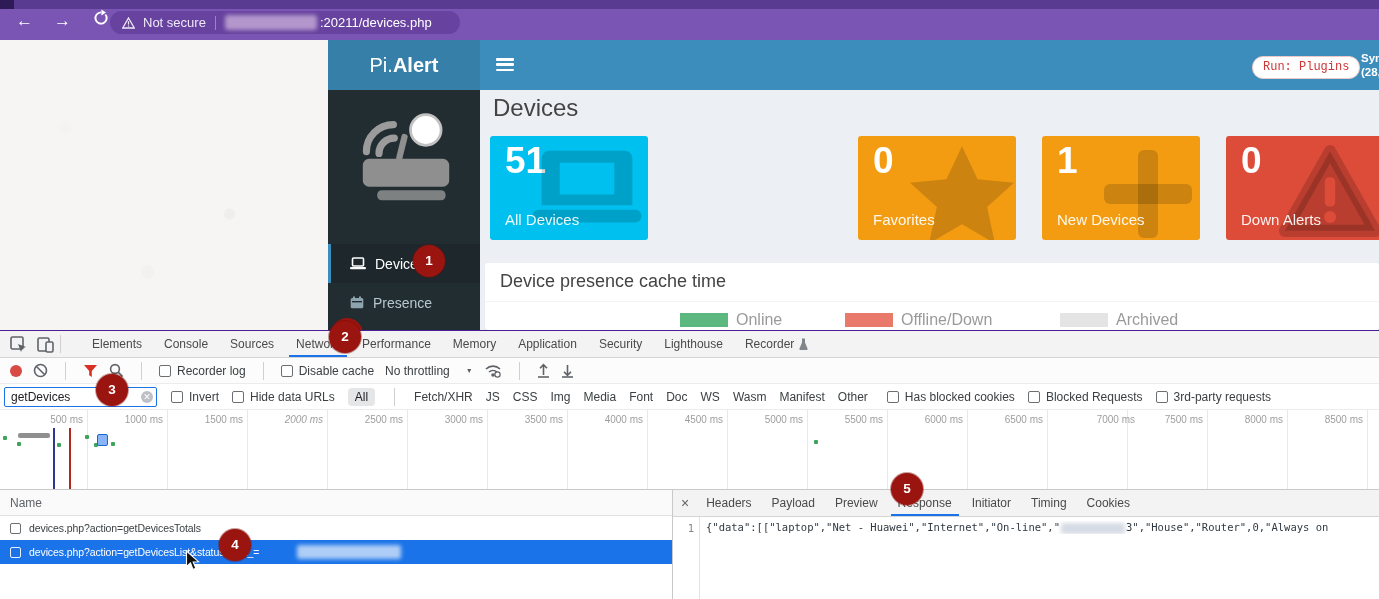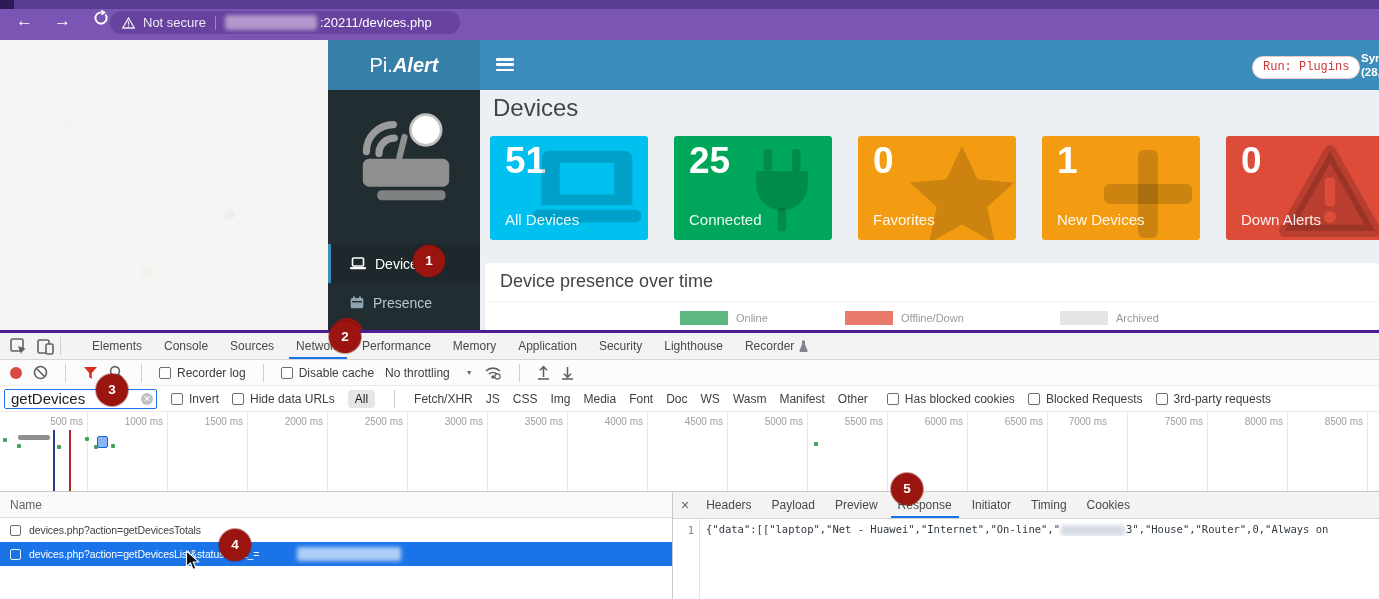--- a/index.html
+++ b/index.html
@@ -19,21 +19,21 @@
   .addr-url{font-size:13px;color:#fff;}
 
   
   .app{position:absolute;left:0;top:40px;width:1379px;height:290px;background:#f9a8d4;}
   .wallpaper{position:absolute;left:0;top:0;width:328px;height:290px;background:
     radial-gradient(circle at 20% 30%, #f4f3f1 0 6px, transparent 7px),
     radial-gradient(circle at 70% 60%, #efeeec 0 5px, transparent 6px),
     radial-gradient(circle at 45% 80%, #f2f1ee 0 6px, transparent 7px),
     #f6f5f3;}
   .logo-box{position:absolute;left:328px;top:0;width:152px;height:50px;background:#367fa9;color:#fff;display:flex;align-items:center;justify-content:center;font-size:20px;}
-  .logo-box b{font-weight:700;font-style:italic;}
+  .logo-box b{font-weight:700;}
   .topnav{position:absolute;left:480px;top:0;width:899px;height:50px;background:#3c8dbc;}
   .hamburger{position:absolute;left:16px;top:18px;width:18px;height:13px;display:flex;flex-direction:column;justify-content:space-between;cursor:pointer;}
   .hamburger span{display:block;height:2.5px;background:#fff;border-radius:1px;}
   .run-btn{position:absolute;left:772px;top:16px;height:23px;padding:0 10px;background:#fff;border:1px solid #ecc9c9;border-radius:11px;color:#cb3837;font-family:"Liberation Mono",monospace;font-size:12px;line-height:21px;cursor:pointer;}
   .corner-txt{position:absolute;left:881px;top:11px;width:40px;color:#fff;font-weight:bold;font-size:11.5px;line-height:14px;}
   .sidebar{position:absolute;left:328px;top:50px;width:152px;height:240px;background:#222d32;}
   .side-item{position:absolute;left:0;width:152px;height:39px;display:flex;align-items:center;padding-left:22px;font-size:14px;color:#b8c7ce;cursor:pointer;}
   .side-item.active{background:#1e282c;color:#fff;border-left:3px solid #3c8dbc;padding-left:19px;}
   .side-item .sicon{margin-right:9px;display:flex;}
   .router-logo{position:absolute;left:24px;top:8px;}
@@ -41,41 +41,41 @@
   .page-title{position:absolute;left:13px;top:4px;font-size:24px;color:#444;font-weight:normal;}
   .stat-card{position:absolute;top:46px;width:158px;height:104px;border-radius:3px;color:#fff;overflow:hidden;cursor:pointer;}
   .stat-num{position:absolute;left:15px;top:4px;font-size:37px;font-weight:bold;}
   .stat-label{position:absolute;left:15px;bottom:12px;font-size:15px;color:rgba(255,255,255,.92);}
   .stat-icon{position:absolute;right:2px;top:8px;opacity:1;}
   .presence-panel{position:absolute;left:5px;top:173px;width:894px;height:67px;background:#fff;border-radius:3px;box-shadow:0 1px 1px rgba(0,0,0,.1);}
   .presence-title{position:absolute;left:15px;top:8px;font-size:18px;color:#444;}
   .presence-hr{position:absolute;left:0;top:38px;width:100%;height:1px;background:#f4f4f4;}
   .legend-item{position:absolute;top:48px;display:flex;align-items:center;}
   .legend-swatch{width:48px;height:14px;margin-right:8px;}
-  .legend-label{font-size:11px;color:#9a9a9a;}
+  .legend-label{font-size:16px;color:#9a9a9a;}
   .anno-partial{position:absolute;left:331px;top:278px;width:32px;height:32px;border-radius:50%;background:#9a150f;}
   .anno-partial .sliver{position:absolute;left:12px;top:4px;width:8px;height:6px;border-radius:50%;background:rgba(255,255,255,.9);}
 
   
-  .devtools{position:absolute;left:0;top:330px;width:1379px;height:269px;background:#fff;border-top:3px solid #4c1d95;}
+  .devtools{position:absolute;left:0;top:330px;width:1379px;height:269px;background:#fff;border-top:1px solid #4c1d95;}
   .dt-tabbar{position:absolute;left:0;top:0;width:1379px;height:27px;background:#f3f3f3;border-bottom:1px solid #d5d5d5;display:flex;align-items:center;}
   .dt-ico{margin-left:10px;display:flex;cursor:pointer;}
   .vsep{width:1px;height:18px;background:#d0d0d0;margin:0 6px;}
   .dt-tabs{display:flex;height:100%;margin-left:14px;}
   .dt-tab{position:relative;display:flex;align-items:center;gap:5px;padding:0 11px;font-size:12px;color:#4a4a4a;cursor:pointer;white-space:nowrap;}
   .dt-tab.active::after{content:"";position:absolute;left:4px;right:4px;bottom:0;height:2.5px;background:#1a73e8;}
   .dt-toolbar{position:absolute;left:0;top:27px;width:1379px;height:26px;background:#fcfcfc;border-bottom:1px solid #ececec;display:flex;align-items:center;padding-left:10px;gap:11px;font-size:12px;color:#3c4043;}
   .rec-dot{width:12px;height:12px;border-radius:50%;background:#d84a44;cursor:pointer;}
   .cb{display:inline-block;width:12px;height:12px;border:1.4px solid #6a6f74;border-radius:2px;background:#fff;margin-right:6px;flex:none;cursor:pointer;}
   .cb-row{display:flex;align-items:center;cursor:pointer;white-space:nowrap;}
   .throttle{display:flex;align-items:center;gap:16px;cursor:pointer;}
   .caret{font-size:7px;color:#5f6368;}
   .dt-filterrow{position:absolute;left:0;top:53px;width:1379px;height:26px;background:#fff;border-bottom:1px solid #ececec;display:flex;align-items:center;font-size:12px;color:#3c4043;}
   .filter-wrap{position:relative;margin-left:4px;width:153px;height:20px;flex:none;}
-  .filter-input{width:153px;height:20px;border:1.5px solid #1a73e8;border-radius:2px;padding:0 18px 0 6px;font-size:15px;color:#202124;font-family:"Liberation Sans",sans-serif;outline:none;}
+  .filter-input{width:153px;height:20px;border:1.5px solid #1a73e8;border-radius:2px;padding:0 18px 0 6px;font-size:12px;color:#202124;font-family:"Liberation Sans",sans-serif;outline:none;}
   .filter-clear{position:absolute;right:4px;top:4px;width:12px;height:12px;border-radius:50%;background:#bdc1c6;color:#fff;font-size:9px;line-height:12px;text-align:center;cursor:pointer;}
   .chips{display:flex;align-items:center;gap:13px;margin-left:14px;white-space:nowrap;}
   .chip{cursor:pointer;}
   .chip-active{background:#e4e6e8;border-radius:4px;padding:2px 7px;color:#202124;}
   .timeline{position:absolute;left:0;top:79px;width:1379px;height:80px;background:#fff;border-bottom:1px solid #c9c9c9;overflow:hidden;cursor:crosshair;}
   .tl-grid{position:absolute;top:0;width:1px;height:79px;background:#e8e8e8;}
   .tl-label{position:absolute;top:4px;font-size:10px;color:#9e9e9e;}
   .mk-dot{position:absolute;width:4px;height:4px;border-radius:1px;}
   .mk-event{position:absolute;top:18px;width:2px;height:61px;}
   .mk-bar{position:absolute;background:#8f8f8f;border-radius:2px;}
@@ -196,34 +196,20 @@
         <div class="stat-icon">
           <svg width="118" height="86" viewBox="0 0 156 104">
               <g fill="rgba(0,0,0,0.16)">
                 <path fill-rule="evenodd" d="M28 4 h100 a10 10 0 0 1 10 10 v62 h-120 v-62 a10 10 0 0 1 10 -10 z M42 20 v42 h72 v-42 z"></path>
                 <rect x="6" y="82" width="144" height="17" rx="8"></rect>
               </g>
             </svg>
         </div>
         <div class="stat-label">All Devices</div>
       </div>
-      <div class="stat-card" style="left: 194px; background: rgb(0, 166, 90); --card-bg: #00a65a;">
-        <div class="stat-num">25</div>
-        <div class="stat-icon">
-          <svg width="96" height="96" viewBox="0 0 156 156">
-              <g fill="rgba(0,0,0,0.16)">
-                <rect x="48" y="8" width="14" height="36" rx="6"></rect>
-                <rect x="94" y="8" width="14" height="36" rx="6"></rect>
-                <path d="M36 44 h84 v22 a42 42 0 0 1 -84 0 z"></path>
-                <rect x="71" y="104" width="14" height="38" rx="6"></rect>
-              </g>
-            </svg>
-        </div>
-        <div class="stat-label">Connected</div>
-      </div>
       <div class="stat-card" style="left: 378px; background: rgb(243, 156, 18); --card-bg: #f39c12;">
         <div class="stat-num">0</div>
         <div class="stat-icon">
           <svg width="104" height="100" viewBox="0 0 120 114">
               <polygon points="60,2 78,40 120,44 89,72 98,114 60,92 22,114 31,72 0,44 42,40" fill="rgba(0,0,0,0.16)"></polygon>
             </svg>
         </div>
         <div class="stat-label">Favorites</div>
       </div>
       <div class="stat-card" style="left: 562px; background: rgb(243, 156, 18); --card-bg: #f39c12;">
@@ -244,21 +230,21 @@
           <svg width="104" height="94" viewBox="0 0 120 108">
               <path d="M60 8 L112 100 H8 Z" fill="rgba(0,0,0,0.16)" stroke="rgba(0,0,0,0.16)" stroke-width="14" stroke-linejoin="round"></path>
               <rect x="54" y="38" width="12" height="34" rx="5" fill="var(--card-bg,#dd4b39)"></rect>
               <circle cx="60" cy="84" r="7" fill="var(--card-bg,#dd4b39)"></circle>
             </svg>
         </div>
         <div class="stat-label">Down Alerts</div>
       </div>
 
       <div class="presence-panel">
-        <div class="presence-title">Device presence over time</div>
+        <div class="presence-title">Device presence cache time</div>
         <div class="presence-hr"></div>
         <div class="legend-item" style="left:195px;">
           <span class="legend-swatch" style="background: rgb(92, 184, 127);"></span>
           <span class="legend-label">Online</span>
         </div>
         <div class="legend-item" style="left:360px;">
           <span class="legend-swatch" style="background: rgb(232, 121, 107);"></span>
           <span class="legend-label">Offline/Down</span>
         </div>
         <div class="legend-item" style="left:575px;">
@@ -408,41 +394,41 @@
     </div>
 
     <div class="timeline" id="timeline">
         <div class="tl-grid" style="left: 87px;"></div>
         <div class="tl-label" style="right: 1296px;">500 ms</div>
         <div class="tl-grid" style="left: 167px;"></div>
         <div class="tl-label" style="right: 1216px;">1000 ms</div>
         <div class="tl-grid" style="left: 247px;"></div>
         <div class="tl-label" style="right: 1136px;">1500 ms</div>
         <div class="tl-grid" style="left: 327px;"></div>
-        <div class="tl-label" style="right: 1056px;">2000 ms</div>
+        <div class="tl-label" style="right: 1056px; font-style: italic;">2000 ms</div>
         <div class="tl-grid" style="left: 407px;"></div>
         <div class="tl-label" style="right: 976px;">2500 ms</div>
         <div class="tl-grid" style="left: 487px;"></div>
         <div class="tl-label" style="right: 896px;">3000 ms</div>
         <div class="tl-grid" style="left: 567px;"></div>
         <div class="tl-label" style="right: 816px;">3500 ms</div>
         <div class="tl-grid" style="left: 647px;"></div>
         <div class="tl-label" style="right: 736px;">4000 ms</div>
         <div class="tl-grid" style="left: 727px;"></div>
         <div class="tl-label" style="right: 656px;">4500 ms</div>
         <div class="tl-grid" style="left: 807px;"></div>
         <div class="tl-label" style="right: 576px; text-align: right;">5000 ms</div>
         <div class="tl-grid" style="left: 887px;"></div>
         <div class="tl-label" style="right: 496px;">5500 ms</div>
         <div class="tl-grid" style="left: 967px;"></div>
         <div class="tl-label" style="right: 416px;">6000 ms</div>
         <div class="tl-grid" style="left: 1047px;"></div>
         <div class="tl-label" style="right: 336px;">6500 ms</div>
         <div class="tl-grid" style="left: 1127px;"></div>
-        <div class="tl-label" style="right: 272px;">7000 ms</div>
+        <div class="tl-label" style="right: 244px;">7000 ms</div>
         <div class="tl-grid" style="left: 1207px;"></div>
         <div class="tl-label" style="right: 176px;">7500 ms</div>
         <div class="tl-grid" style="left: 1287px;"></div>
         <div class="tl-label" style="right: 96px;">8000 ms</div>
         <div class="tl-grid" style="left: 1367px;"></div>
         <div class="tl-label" style="right: 16px;">8500 ms</div>
         <div class="mk-bar" style="left: 18px; top: 23px; width: 32px; height: 5px;"></div>
         <div class="mk-event" style="left: 53px; background: rgb(43, 58, 143);"></div>
         <div class="mk-event" style="left: 69px; background: rgb(179, 38, 30);"></div>
         <div class="mk-dot" style="left: 3px; top: 26px; background: rgb(63, 164, 91);"></div>

